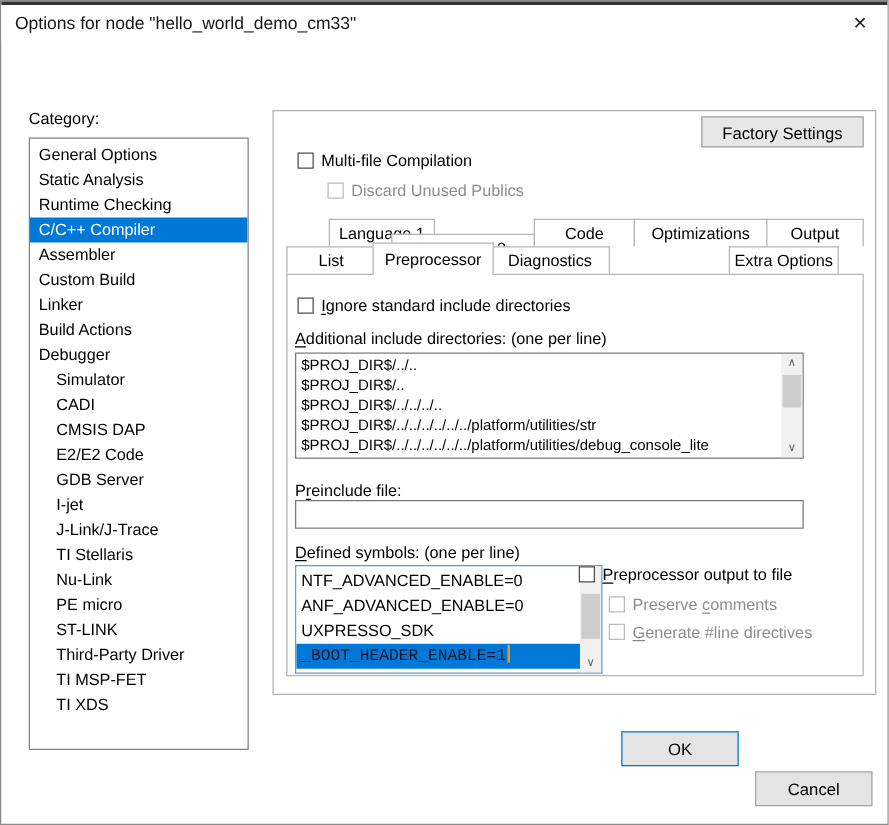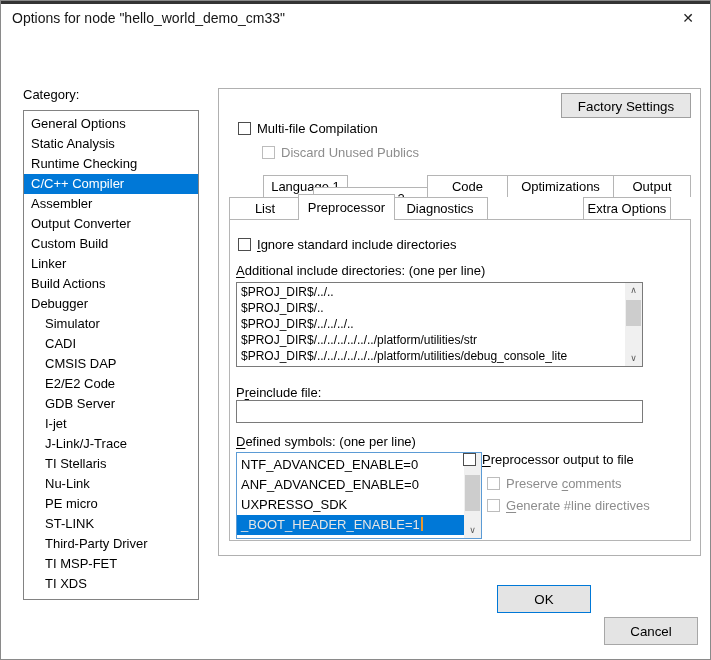--- a/index.html
+++ b/index.html
@@ -48,21 +48,21 @@
   .u{text-decoration:underline;text-underline-offset:2px;}
 
   
   .listbox{position:absolute;border:1px solid #7a7a7a;background:#fff;box-sizing:border-box;overflow:hidden;z-index:2;}
   .inc-box{left:235px;top:281px;width:407px;height:85px;font-size:12px;}
   .inc-line{height:16px;line-height:16px;white-space:nowrap;padding-left:4px;margin-top:0px;}
   .inc-box .lines{padding-top:1px;}
   .sym-box{left:235px;top:451px;width:246px;height:87px;border:1px solid #5b9bd5;font-size:13px;}
   .sym-line{height:20px;line-height:20px;white-space:nowrap;padding-left:4px;}
   .sym-box .lines{padding-top:2px;}
-  .sym-line.sel{background:#0078d7;color:#e5e5e5;}
+  .sym-line.sel{background:#0078d7;color:#0f172a;font-family:Liberation Mono, monospace;}
   .sym-line.sel::after{content:"";display:inline-block;width:2px;height:14px;background:#e8972e;margin-left:1px;vertical-align:-2px;}
   .textinput{position:absolute;left:235px;top:399px;width:407px;height:23px;border:1px solid #7a7a7a;background:#fff;box-sizing:border-box;z-index:2;font-family:inherit;font-size:13px;padding:0 4px;outline:none;}
 
   
   .vsb{position:absolute;top:0;right:0;bottom:0;width:17px;background:#f0f0f0;}
   .vsb .arr{position:absolute;left:0;width:17px;height:15px;line-height:14px;text-align:center;font-size:9px;color:#5a5a5a;cursor:pointer;}
   .vsb .arr.up{top:0;}
   .vsb .arr.dn{bottom:0;}
   .vsb .thumb{position:absolute;left:1px;width:15px;background:#cdcdcd;cursor:pointer;}
   .inc-thumb{top:17px;height:26px;}
@@ -79,21 +79,20 @@
     <span class="close">✕</span>
   </div>
 
   <div class="lbl cat-label">Category:</div>
   <div class="cat-list">
     <div class="ci lvl0">General Options</div>
     <div class="ci lvl0">Static Analysis</div>
     <div class="ci lvl0">Runtime Checking</div>
     <div class="ci lvl1 sel">C/C++ Compiler</div>
     <div class="ci lvl1">Assembler</div>
-    <div class="ci lvl1">Output Converter</div>
     <div class="ci lvl1">Custom Build</div>
     <div class="ci lvl1">Linker</div>
     <div class="ci lvl1">Build Actions</div>
     <div class="ci lvl1">Debugger</div>
     <div class="ci lvl2">Simulator</div>
     <div class="ci lvl2">CADI</div>
     <div class="ci lvl2">CMSIS DAP</div>
     <div class="ci lvl2">E2/E2 Code</div>
     <div class="ci lvl2">GDB Server</div>
     <div class="ci lvl2">I-jet</div>

